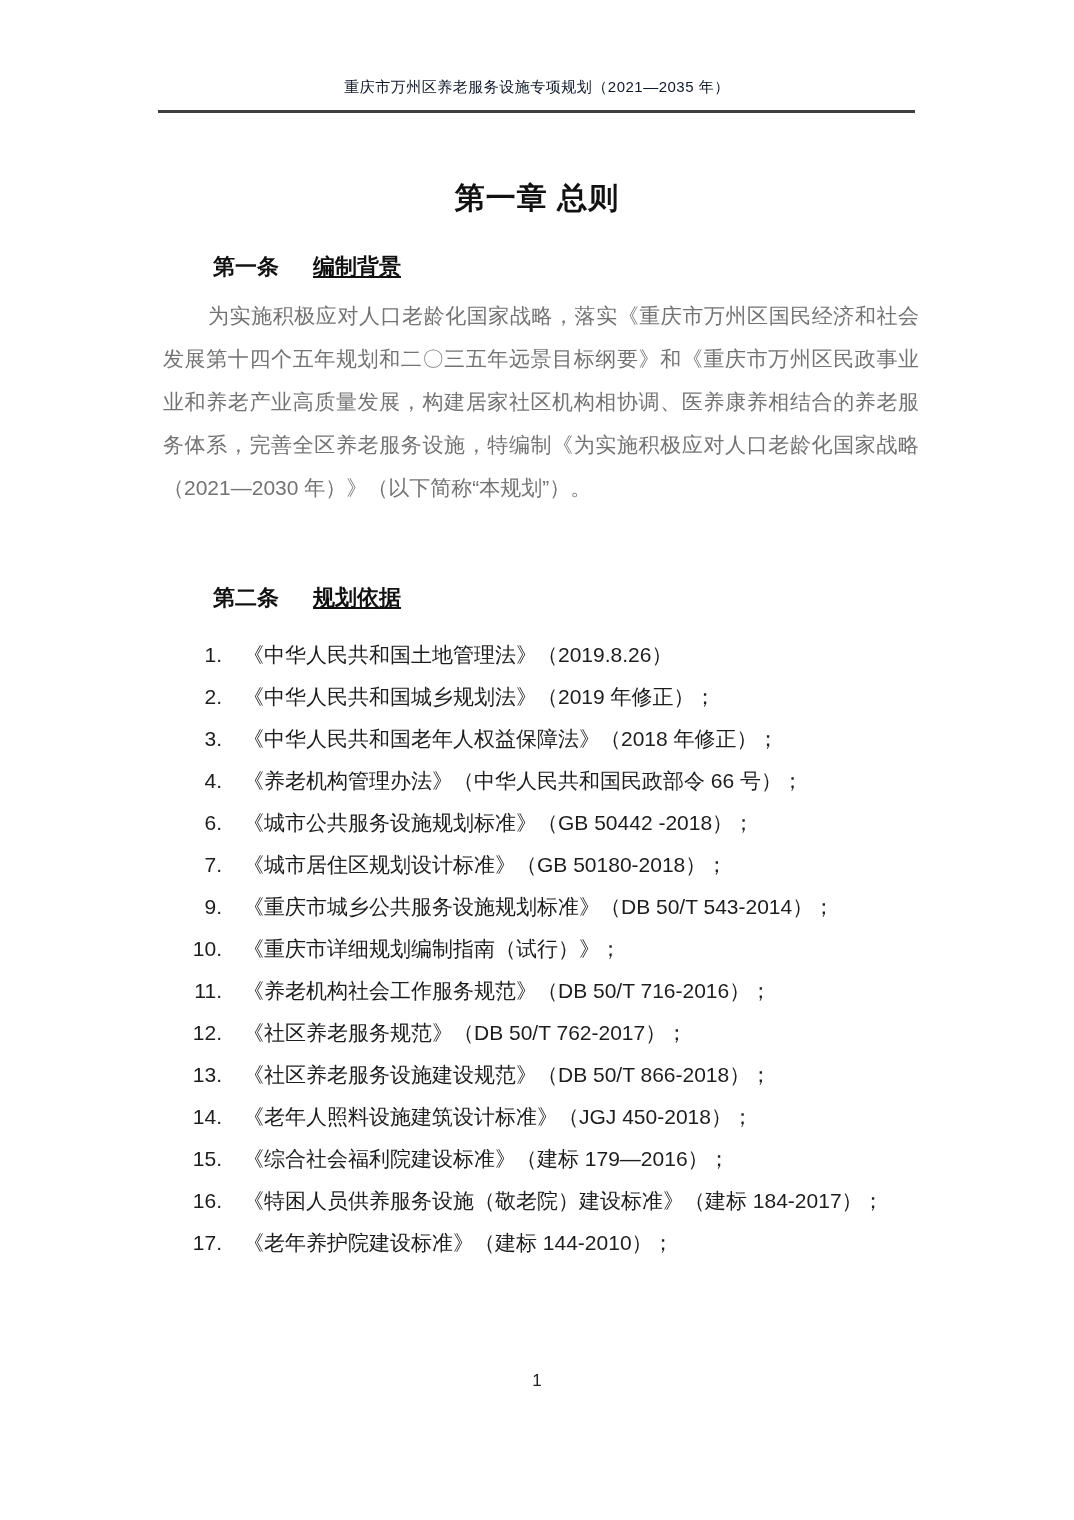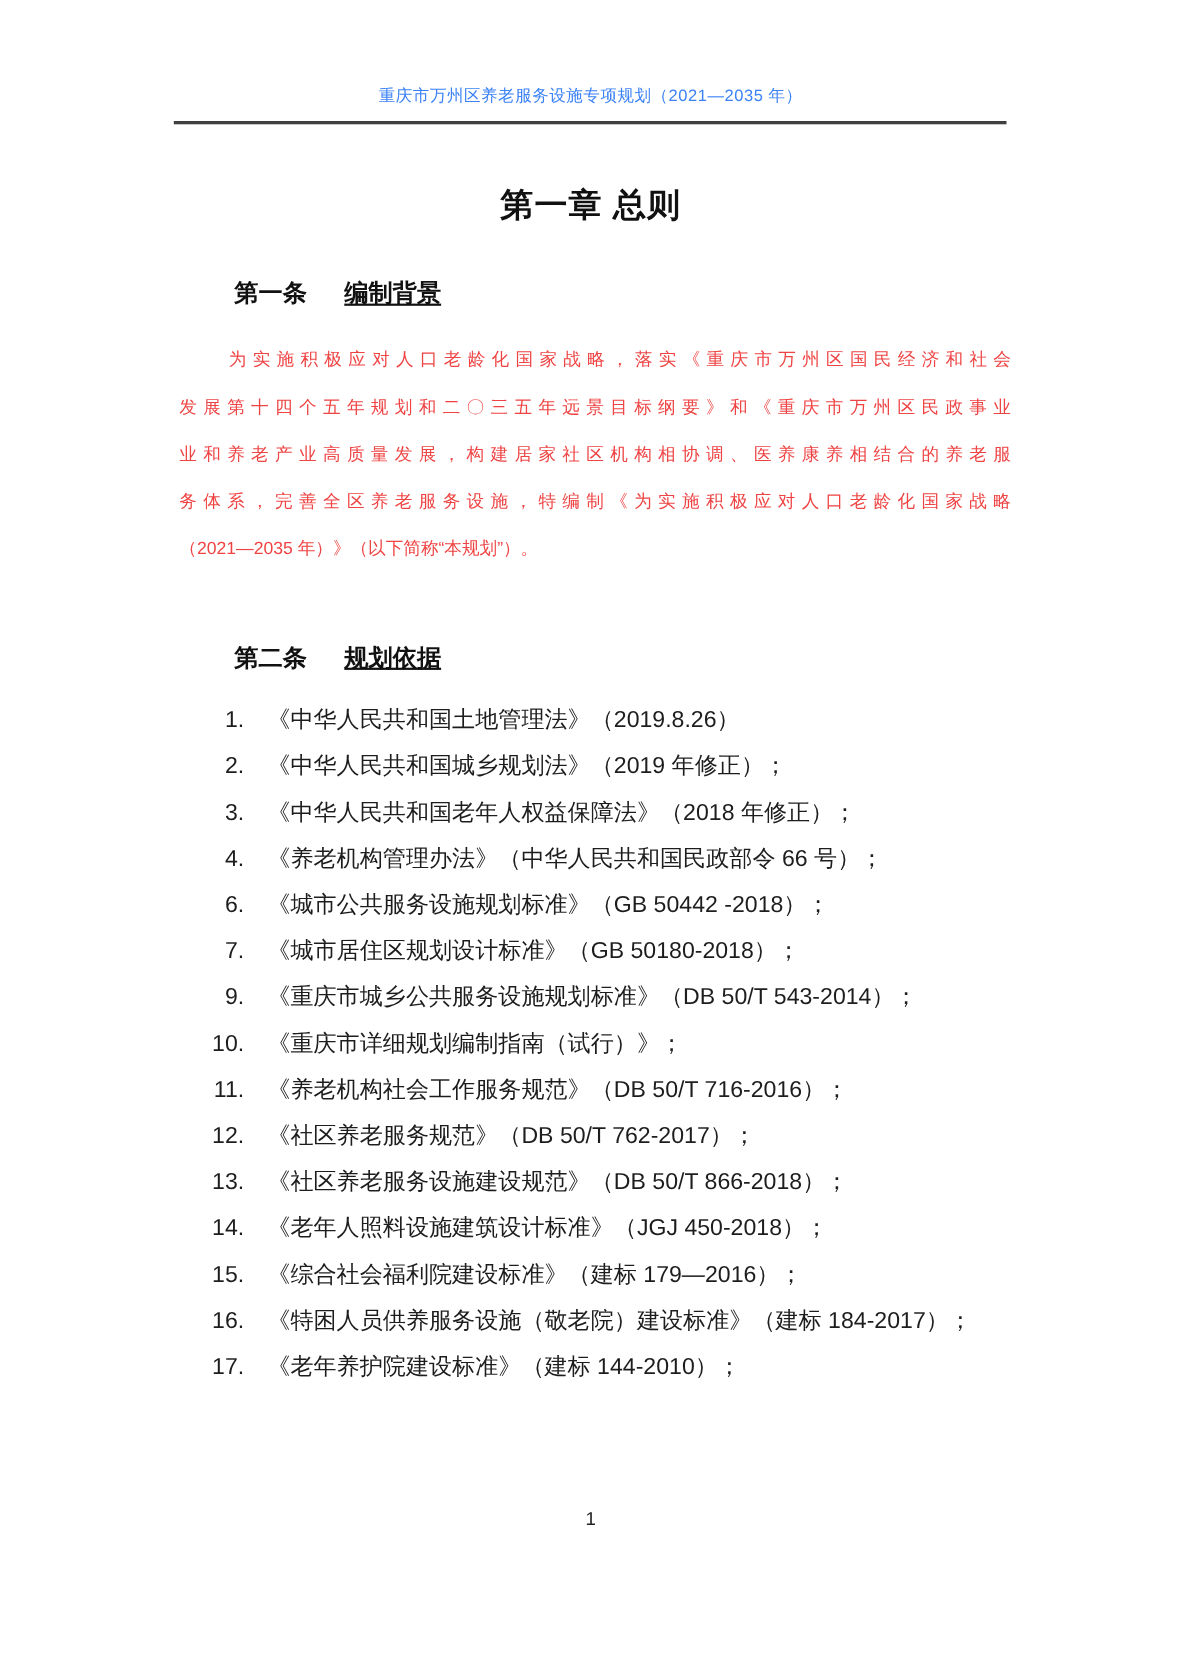--- a/index.html
+++ b/index.html
@@ -18,33 +18,33 @@
     color: #1d1d1d;
   }
   .doc-header {
     position: absolute;
     top: 78px;
     left: 0;
     right: 0;
     text-align: center;
     font-size: 15px;
     letter-spacing: 0.5px;
-    color: #3b82f6;
+    color: #0f172a;
   }
   .header-rule {
     position: absolute;
     top: 110px;
     left: 158px;
     width: 757px;
     height: 3px;
     background: #3f3f3f;
   }
   .chapter-title {
     position: absolute;
-    top: 169px;
+    top: 180px;
     left: 0;
     right: 0;
     text-align: center;
     font-size: 30px;
     line-height: 36px;
     font-weight: bold;
     letter-spacing: 1px;
     color: #111111;
   }
   .section-heading {
@@ -54,25 +54,25 @@
     line-height: 30px;
     font-weight: bold;
     color: #111111;
     white-space: nowrap;
   }
   #section-heading-1 { top: 252px; }
   #section-heading-2 { top: 583px; }
   .section-title-gap { margin-left: 34px; text-decoration: underline; }
   .paragraph {
     position: absolute;
-    top: 306px;
+    top: 294px;
     left: 163px;
     width: 756px;
-    font-size: 16px;
-    color: #ef4444;
+    font-size: 21px;
+    color: #737373;
   }
   .para-line {
     height: 43px;
     line-height: 43px;
     text-align: justify;
     text-align-last: justify;
     overflow: hidden;
   }
   .para-line.first { text-indent: 45px; }
   .para-line.last {
@@ -120,21 +120,21 @@
 
   <div class="section-heading" id="section-heading-1">
     <span>第一条</span><span class="section-title-gap">编制背景</span>
   </div>
 
   <div class="paragraph">
     <div class="para-line first">为实施积极应对人口老龄化国家战略，落实《重庆市万州区国民经济和社会</div>
     <div class="para-line">发展第十四个五年规划和二〇三五年远景目标纲要》和《重庆市万州区民政事业</div>
     <div class="para-line">业和养老产业高质量发展，构建居家社区机构相协调、医养康养相结合的养老服</div>
     <div class="para-line">务体系，完善全区养老服务设施，特编制《为实施积极应对人口老龄化国家战略</div>
-    <div class="para-line last">（2021—2035 年）》（以下简称“本规划”）。</div>
+    <div class="para-line last">（2021—2030 年）》（以下简称“本规划”）。</div>
   </div>
 
   <div class="section-heading" id="section-heading-2">
     <span>第二条</span><span class="section-title-gap">规划依据</span>
   </div>
 
   <div class="ref-list">
     <div class="ref-item"><span class="ref-num">1.</span><span class="ref-text">《中华人民共和国土地管理法》（2019.8.26）</span></div>
     <div class="ref-item"><span class="ref-num">2.</span><span class="ref-text">《中华人民共和国城乡规划法》（2019 年修正）；</span></div>
     <div class="ref-item"><span class="ref-num">3.</span><span class="ref-text">《中华人民共和国老年人权益保障法》（2018 年修正）；</span></div>

